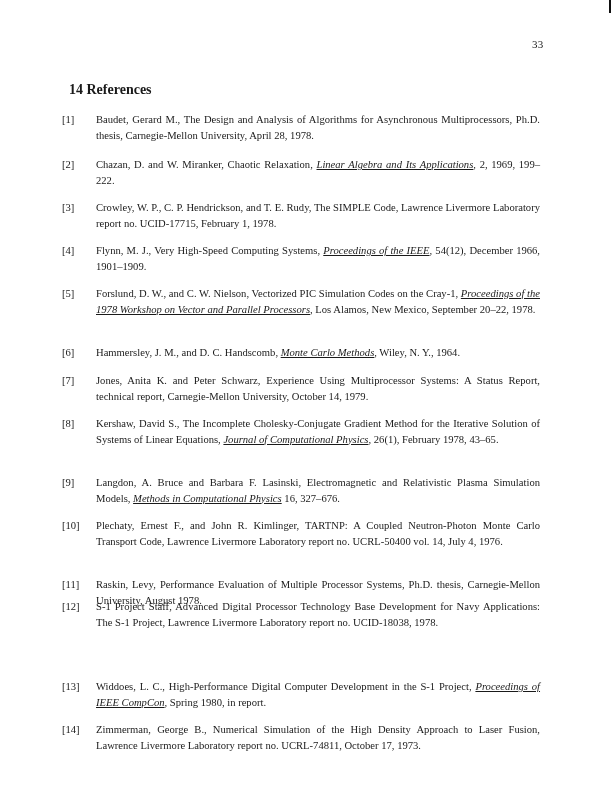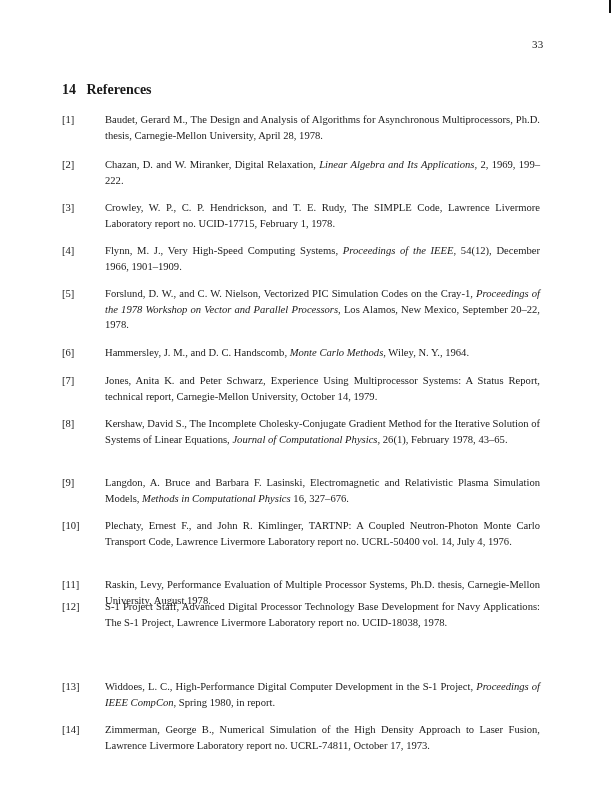--- a/index.html
+++ b/index.html
@@ -10,48 +10,48 @@
     }
     .edge-mark {
       position: absolute; left: 609px; top: 0; width: 2px; height: 13px; background: #111;
     }
     .page-number {
       position: absolute; left: 532px; top: 38px; font-size: 11px; letter-spacing: 0.2px;
     }
     .section-title {
       position: absolute; left: 62px; top: 82px; font-size: 14px; font-weight: bold;
     }
-    .section-title .num { display: inline-block; width: 21px; }
+    .section-title .num { display: inline-block; width: 21px; text-align: right; }
     .ref {
       position: absolute; left: 62px; width: 478px; font-size: 10.6px; line-height: 15.5px;
     }
     .ref .label { position: absolute; left: 0; top: 0; }
-    .ref .body { margin-left: 43px; text-align: justify; }
-    .ref .body i { font-style: italic; }
+    .ref .body { margin-left: 34px; text-align: justify; }
+    .ref .body i { font-style: italic; text-decoration: underline; }
   </style>
 </head>
 <body>
 
 <div class="edge-mark"></div>
 
 <div class="page-number">33</div>
 
 <div class="section-title">
   <span class="num">14</span>
   <span>References</span>
 </div>
 
 <div class="ref" style="top:112px">
   <span class="label">[1]</span>
   <div class="body"><span>Baudet, Gerard M., The Design and Analysis of Algorithms for Asynchronous Multiprocessors, Ph.D. thesis, Carnegie-Mellon University, April 28, 1978.</span><i></i><span></span></div>
 </div>
 
 <div class="ref" style="top:157px">
   <span class="label">[2]</span>
-  <div class="body"><span>Chazan, D. and W. Miranker, Digital Relaxation, </span><i>Linear Algebra and Its Applications</i><span>, 2, 1969, 199–222.</span></div>
+  <div class="body"><span>Chazan, D. and W. Miranker, Chaotic Relaxation, </span><i>Linear Algebra and Its Applications</i><span>, 2, 1969, 199–222.</span></div>
 </div>
 
 <div class="ref" style="top:200px">
   <span class="label">[3]</span>
   <div class="body"><span>Crowley, W. P., C. P. Hendrickson, and T. E. Rudy, The SIMPLE Code, Lawrence Livermore Laboratory report no. UCID-17715, February 1, 1978.</span><i></i><span></span></div>
 </div>
 
 <div class="ref" style="top:243px">
   <span class="label">[4]</span>
   <div class="body"><span>Flynn, M. J., Very High-Speed Computing Systems, </span><i>Proceedings of the IEEE</i><span>, 54(12), December 1966, 1901–1909.</span></div>

